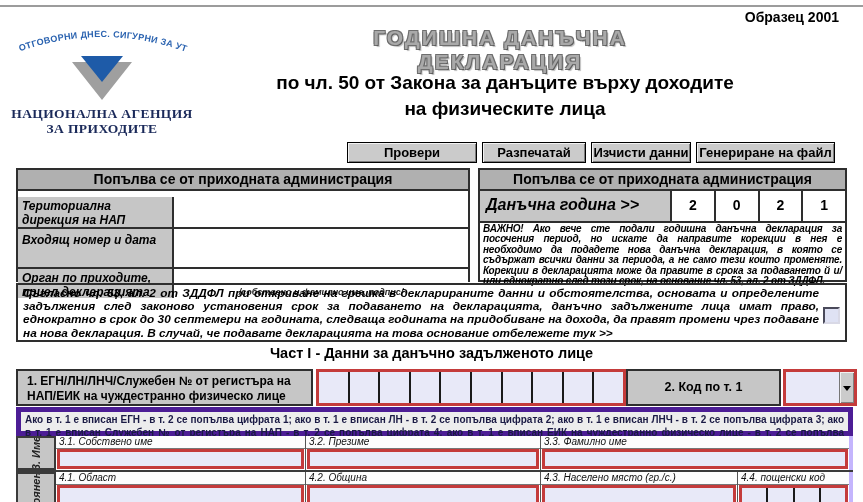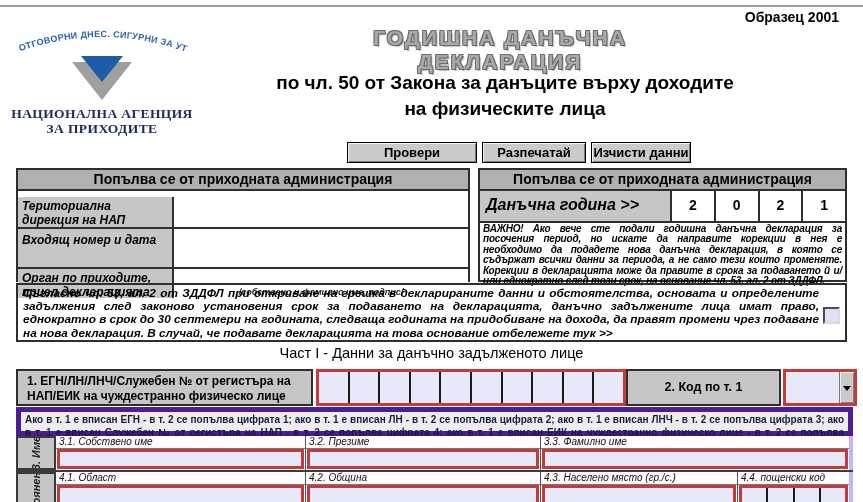--- a/index.html
+++ b/index.html
@@ -54,21 +54,21 @@
     letter-spacing:-0.2px; text-align:justify; }
 
   
   .correction-box { left:16px; top:283px; width:831px; height:59px; border:2px solid #2e2e2e;
     padding:2px 26px 2px 5px; font-size:11.8px; line-height:13.2px; font-weight:bold;
     font-style:italic; text-align:justify; }
   .correction-checkbox { position:absolute; right:5px; top:22px; width:17px; height:17px;
     background:#dfe2f4; border:2px solid; border-color:#4a4a5a #d9d9e6 #d9d9e6 #4a4a5a; cursor:pointer; }
 
   .part1-heading { left:0; top:345px; width:863px; text-align:center;
-    font-size:14.5px; font-weight:normal; }
+    font-size:14.5px; font-weight:bold; }
 
   
   .row1-label { left:16px; top:369px; width:297px; height:37px; background:#c6c6c6;
     border:2px solid #2e2e2e; font-size:12px; font-weight:bold; line-height:15px;
     padding:3px 2px 0 9px; }
   .id-group { left:316px; top:369px; width:310px; height:37px; border:3px solid #c43b3b;
     display:flex; background:#e8e9f8; }
   .id-cell { flex:1; background:#e8e9f8; cursor:text; }
   .id-cell + .id-cell { border-left:2px solid #1a1a1a; }
   .code-label { left:626px; top:369px; width:155px; height:37px; background:#c6c6c6;
@@ -129,20 +129,21 @@
   <div class="abs page-title">ГОДИШНА ДАНЪЧНА ДЕКЛАРАЦИЯ</div>
   <div class="abs subtitle">
     <div>по чл. 50 от Закона за данъците върху доходите</div>
     <div>на физическите лица</div>
   </div>
 
   <div class="abs toolbar">
     <button class="btn" style="width:130px">Провери</button>
     <button class="btn" style="width:104px">Разпечатай</button>
     <button class="btn" style="width:100px">Изчисти данни</button>
+    <button class="btn" style="width:139px">Генериране на файл</button>
   </div>
 
   <div class="abs admtable" style="left:16px; top:168px; width:454px; height:114px;">
     <div class="adm-header">Попълва се от приходната администрация</div>
     <div class="adm-row" style="height:36px; border-top:none;">
       <div class="adm-label">Териториална дирекция на НАП</div>
       <div class="adm-value"></div>
     </div>
     <div class="adm-row" style="height:40px;">
       <div class="adm-label" style="padding-top:4px">Входящ номер и дата</div>

